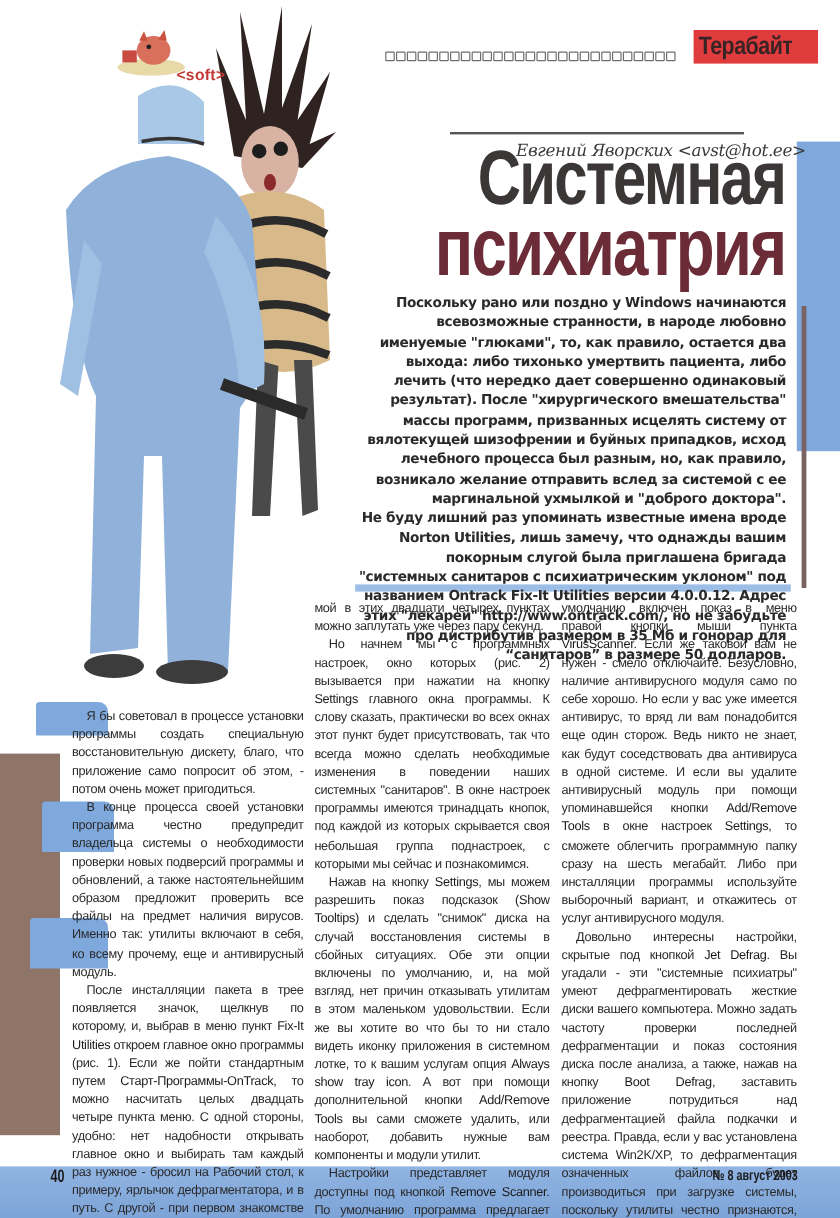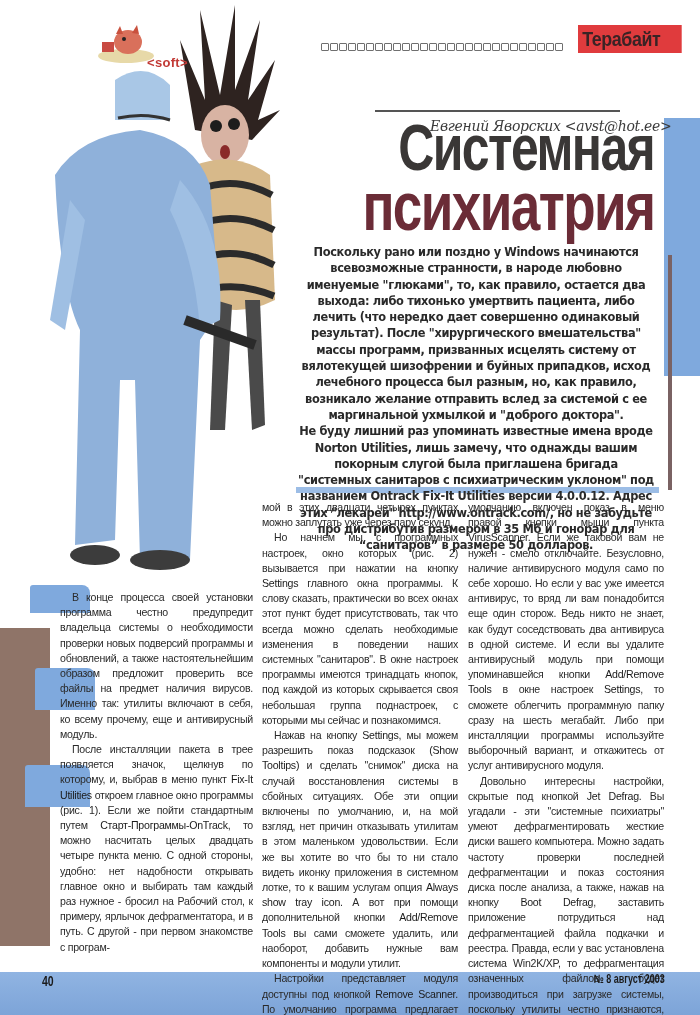--- a/index.html
+++ b/index.html
@@ -23,21 +23,21 @@
   .dots-row { position: absolute; left: 321px; top: 43px; display: flex; gap: 1px; }
   .dots-row span { width: 8px; height: 8px; border: 1px solid #6f6f6f; border-radius: 1px; background: #fff; }
   .section-label { position: absolute; left: 578px; top: 25px; width: 122px; height: 28px; background: #e03b3d; color: #3a2325; font: bold 21px "Liberation Sans Narrow", "Liberation Sans", sans-serif; line-height: 28px; padding-left: 5px; letter-spacing: -0.5px; transform: scaleX(0.85); transform-origin: left; }
   .byline { position: absolute; left: 430px; top: 82px; font: italic 14px "DejaVu Serif", serif; color: #3b3b3b; letter-spacing: -0.3px; margin-top: 36px; }
   .byline-rule { position: absolute; left: 375px; top: 110px; width: 245px; height: 2px; background: #555; }
   .title-1, .title-2 { position: absolute; right: 46px; font-family: "Liberation Sans", sans-serif; font-weight: bold; letter-spacing: -2px; transform: scaleX(0.78); transform-origin: right; line-height: 1; }
   .title-1 { top: 116px; font-size: 64px; color: #3a3736; }
   .title-2 { top: 172px; font-size: 68px; color: #6b2c37; }
 
   
-  .lead { position: absolute; left: 297px; top: 244px; width: 358px; font: bold 11.4px "DejaVu Sans", sans-serif; line-height: 16.3px; text-align: center; color: #2a2a2a; letter-spacing: -0.35px; }
+  .lead { position: absolute; left: 297px; top: 244px; width: 358px; font: bold 11.4px "DejaVu Sans", sans-serif; line-height: 16.3px; text-align: right; color: #2a2a2a; letter-spacing: -0.35px; }
   .lead p { margin: 0; }
 
   
   .col { position: absolute; font: 10.6px "Liberation Sans", sans-serif; line-height: 15.2px; color: #2a2a2a; text-align: justify; letter-spacing: -0.25px; }
   .col p { text-indent: 12px; margin: 0; }
   .col p.noindent { text-indent: 0; }
   .col b { font-weight: normal; color: #1a1a1a; }
   .col1 { left: 60px; top: 590px; width: 193px; }
   .col2 { left: 262px; top: 500px; width: 196px; }
   .col3 { left: 468px; top: 500px; width: 196px; }
@@ -132,20 +132,21 @@
 <div class="byline-rule"></div>
 <div class="title-1">Системная</div>
 <div class="title-2">психиатрия</div>
 
 <div class="lead">
   <p>Поскольку рано или поздно у Windows начинаются всевозможные странности, в народе любовно именуемые "глюками", то, как правило, остается два выхода: либо тихонько умертвить пациента, либо лечить (что нередко дает совершенно одинаковый результат). После "хирургического вмешательства" массы программ, призванных исцелять систему от вялотекущей шизофрении и буйных припадков, исход лечебного процесса был разным, но, как правило, возникало желание отправить вслед за системой с ее маргинальной ухмылкой и "доброго доктора".</p>
   <p>Не буду лишний раз упоминать известные имена вроде Norton Utilities, лишь замечу, что однажды вашим покорным слугой была приглашена бригада "системных санитаров с психиатрическим уклоном" под названием Ontrack Fix-It Utilities версии 4.0.0.12. Адрес этих "лекарей" http://www.ontrack.com/, но не забудьте про дистрибутив размером в 35 Мб и гонорар для “санитаров” в размере 50 долларов.</p>
 </div>
 
 <div class="col col1">
+  <p>Я бы советовал в процессе установки программы создать специальную восстановительную дискету, благо, что приложение само попросит об этом, - потом очень может пригодиться.</p>
   <p>В конце процесса своей установки программа честно предупредит владельца системы о необходимости проверки новых подверсий программы и обновлений, а также настоятельнейшим образом предложит проверить все файлы на предмет наличия вирусов. Именно так: утилиты включают в себя, ко всему прочему, еще и антивирусный модуль.</p>
   <p><span>После инсталляции пакета в трее появляется значок, щелкнув по которому, и, выбрав в меню пункт </span><b>Fix-It Utilities</b><span> откроем главное окно программы (рис. 1). Если же пойти стандартным путем </span><b>Старт-Программы-OnTrack</b><span>, то можно насчитать целых двадцать четыре пункта меню. С одной стороны, удобно: нет надобности открывать главное окно и выбирать там каждый раз нужное - бросил на Рабочий стол, к примеру, ярлычок дефрагментатора, и в путь. С другой - при первом знакомстве с програм-</span></p>
 </div>
 
 <div class="col col2">
   <p class="noindent">мой в этих двадцати четырех пунктах можно заплутать уже через пару секунд.</p>
   <p><span>Но начнем мы с программных настроек, окно которых (рис. 2) вызывается при нажатии на кнопку </span><b>Settings</b><span> главного окна программы. К слову сказать, практически во всех окнах этот пункт будет присутствовать, так что всегда можно сделать необходимые изменения в поведении наших системных "санитаров". В окне настроек программы имеются тринадцать кнопок, под каждой из которых скрывается своя небольшая группа поднастроек, с которыми мы сейчас и познакомимся.</span></p>
   <p><span>Нажав на кнопку </span><b>Settings</b><span>, мы можем разрешить показ подсказок </span><b>(Show Tooltips)</b><span> и сделать "снимок" диска на случай восстановления системы в сбойных ситуациях. Обе эти опции включены по умолчанию, и, на мой взгляд, нет причин отказывать утилитам в этом маленьком удовольствии. Если же вы хотите во что бы то ни стало видеть иконку приложения в системном лотке, то к вашим услугам опция </span><b>Always show tray icon</b><span>. А вот при помощи дополнительной кнопки </span><b>Add/Remove Tools</b><span> вы сами сможете удалить, или наоборот, добавить нужные вам компоненты и модули утилит.</span></p>
   <p><span>Настройки представляет модуля доступны под кнопкой </span><b>Remove Scanner</b><span>. По умолчанию программа предлагает сканировать только EXE-файлы, макросы и загрузочный сектор, но вы можете добавить сканирование не только архивов, но и всех файлов, имеющихся на диске. На дополнительной кнопочке </span></p>
 </div>

